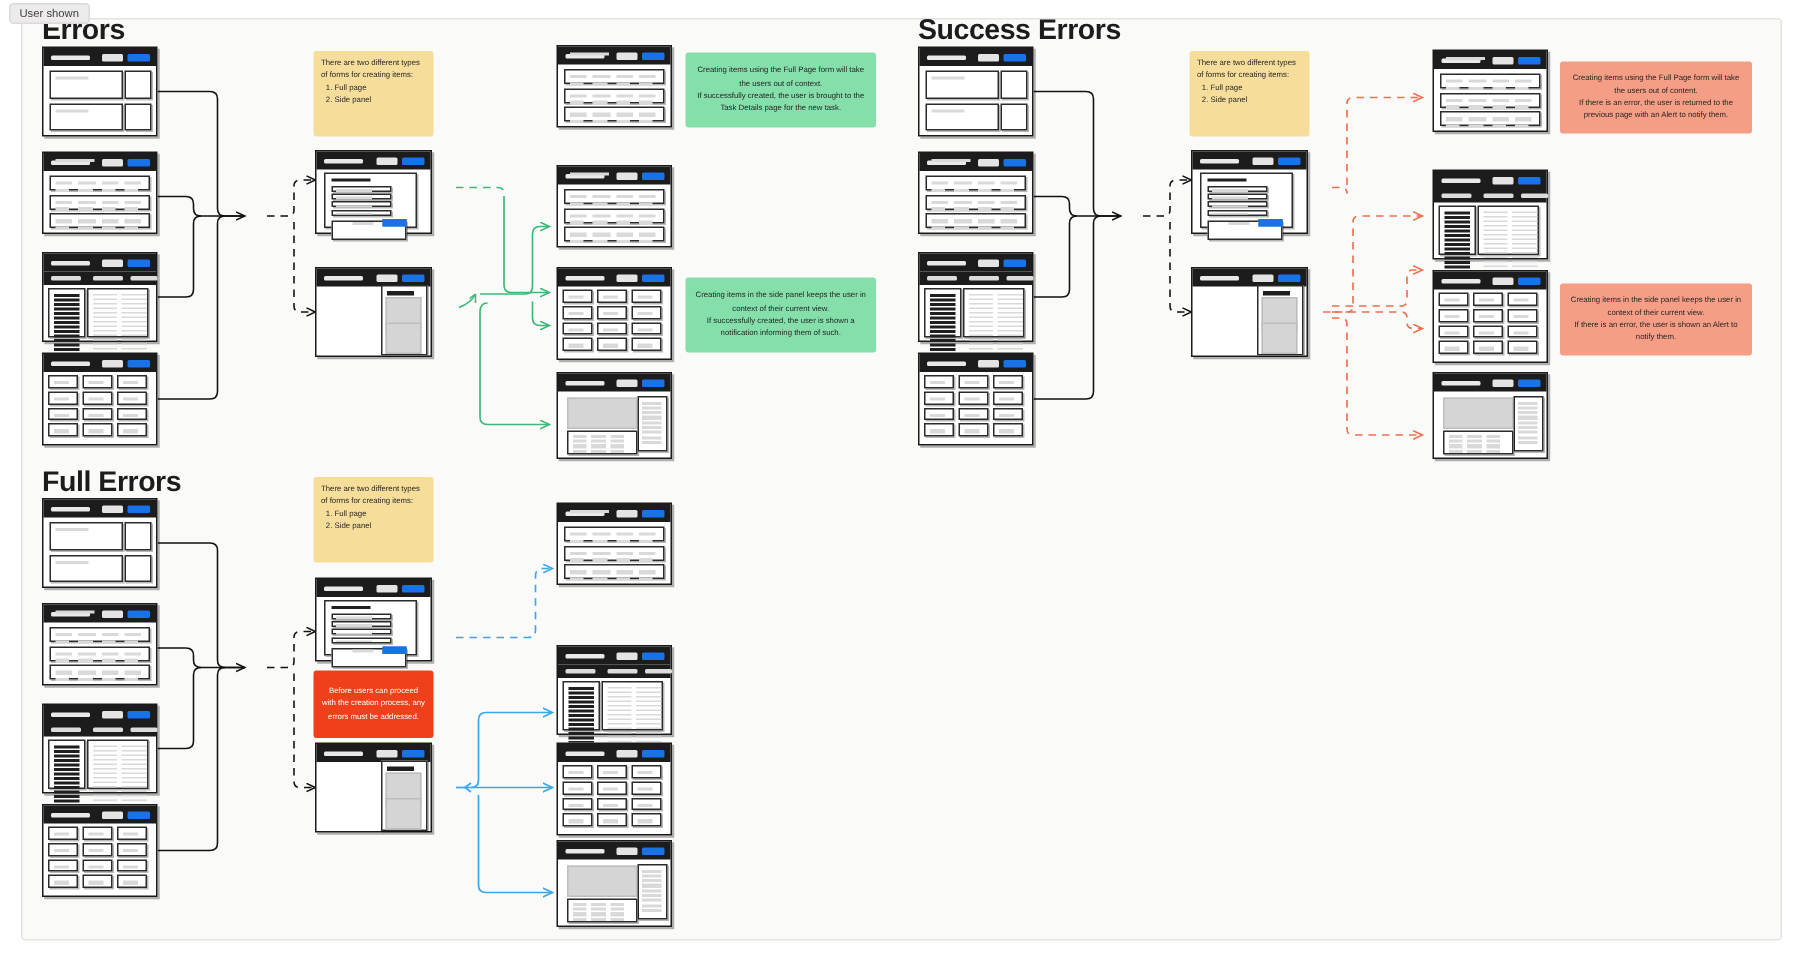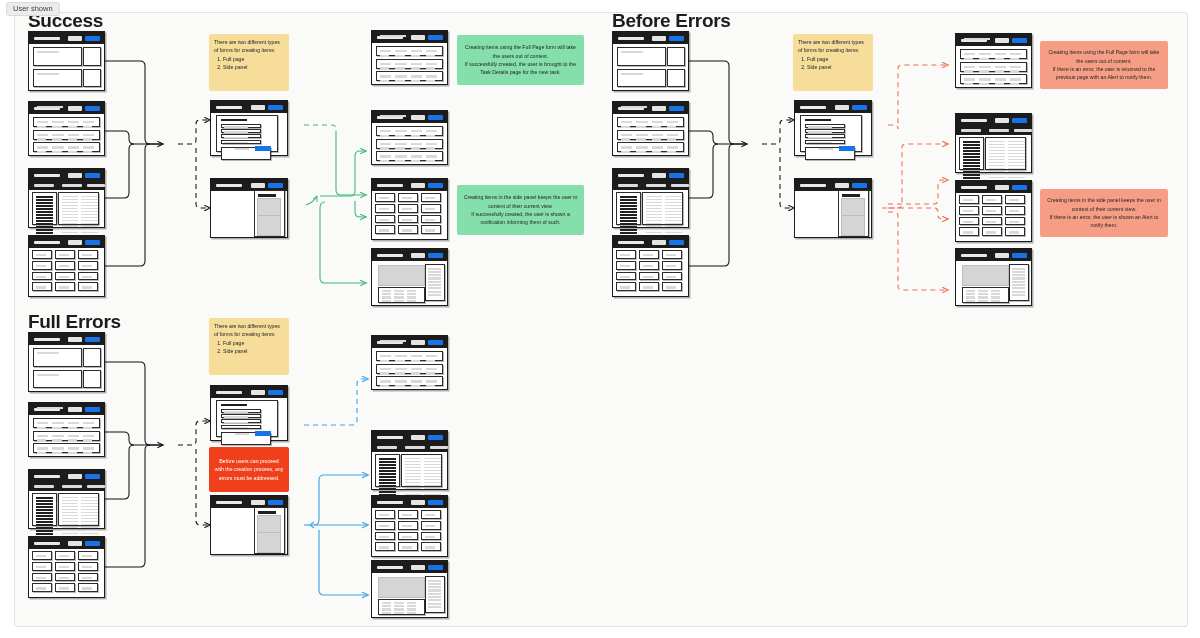--- a/index.html
+++ b/index.html
@@ -124,22 +124,22 @@
 
     <g fill="none" stroke="#3ba7e8" stroke-width="1.15">
       <path d="M290,513 H296"></path>
       <path d="M296,513 L300,510 M296,513 L300,516"></path>
       <path d="M296,513 H300 Q305,513 305,508 V468 Q305,463 310,463 H354" marker-end="url(#ah-b)"></path>
       <path d="M300,513 H354" marker-end="url(#ah-b)"></path>
       <path d="M305,518 V578 Q305,583 310,583 H354" marker-end="url(#ah-b)"></path>
     </g>
   </svg>
 
-  <div class="sec-title" style="left:28px;top:10px;">Success</div>
-  <div class="sec-title" style="left:612px;top:10px;">Before Errors</div>
+  <div class="sec-title" style="left:28px;top:10px;">Errors</div>
+  <div class="sec-title" style="left:612px;top:10px;">Success Errors</div>
   <div class="sec-title" style="left:28px;top:311px;">Full Errors</div>
 
   <div class="note yellow left" style="left:209px;top:34px;width:80px;height:57px;">
     <div>There are two different types of forms for creating items:</div>
     <ol>
         <li>Full page</li>
         <li>Side panel</li>
       </ol>
   </div>
   <div class="note yellow left" style="left:793px;top:34px;width:80px;height:57px;">

